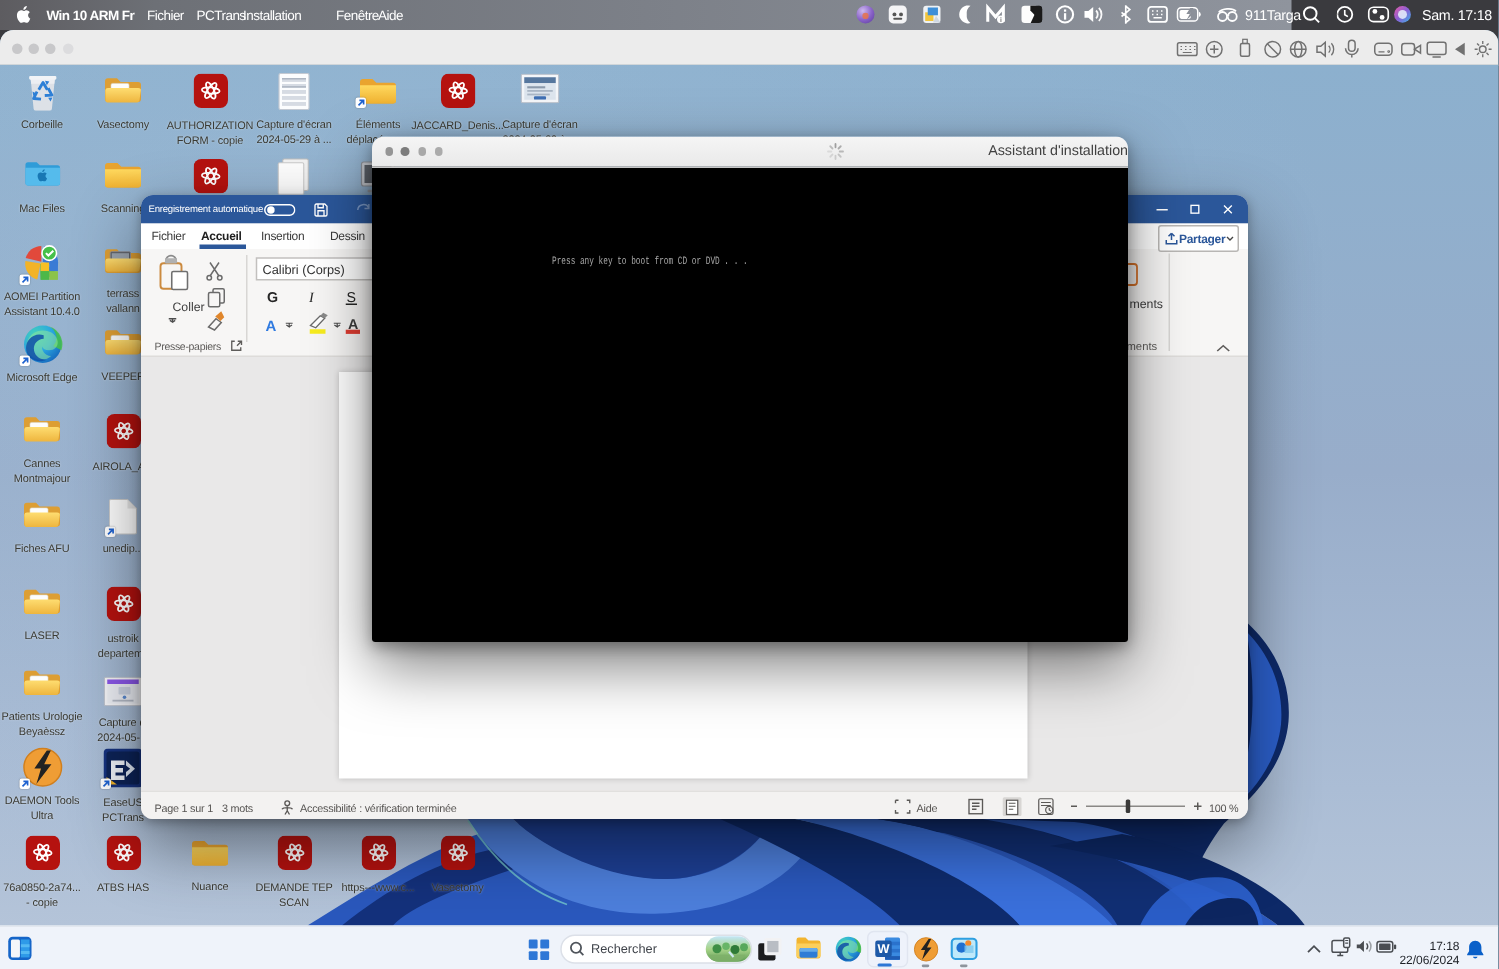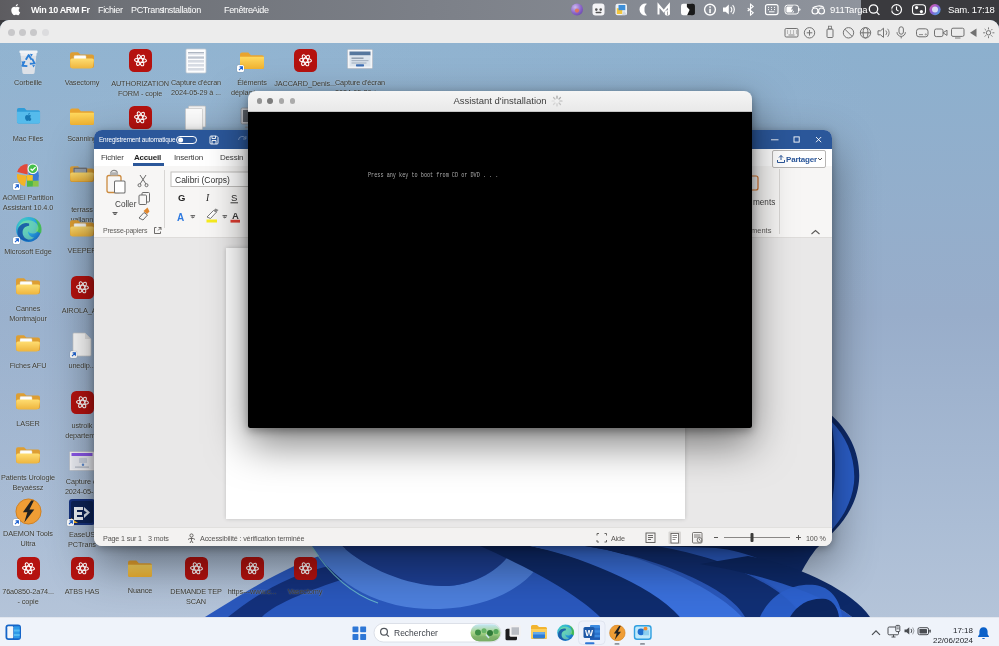--- a/index.html
+++ b/index.html
@@ -30,21 +30,21 @@
 #wtabs span{position:absolute;top:4px;font-size:8px;letter-spacing:-.2px;color:#3b3b3b}
 #wribbon{position:absolute;left:0;top:36px;width:738px;height:71px;background:#f7f6f5;border-bottom:1px solid #dedcda}
 #wdoc{position:absolute;left:0;top:108px;width:738px;height:289px;background:#e9e8e8}
 #wpage{position:absolute;left:132px;top:10px;width:459px;height:271px;background:#fff;box-shadow:0 0 4px rgba(0,0,0,.18)}
 #wstatus{position:absolute;left:0;top:397px;width:738px;height:19px;background:#f3f2f1;border-top:1px solid #e1e0de;font-size:7.2px;letter-spacing:-.15px;color:#565452}
 #wstatus span{position:absolute;top:6px;white-space:nowrap}
 
 #dlg{position:absolute;left:248px;top:91px;width:504px;height:337px;border-radius:8px 8px 2px 2px;box-shadow:0 16px 40px rgba(0,0,0,.5),0 3px 10px rgba(0,0,0,.35);overflow:hidden;z-index:40}
 #dlgtitle{position:absolute;left:0;top:0;width:504px;height:20px;background:linear-gradient(#f5f5f5,#e9e9e9);border-bottom:1px solid #c6c6c6}
 .ddot{position:absolute;top:7px;width:5.8px;height:5.8px;border-radius:50%}
-#dlgtitle .t{position:absolute;left:0;right:0;top:4px;text-align:center;font-size:9.5px;color:#404040}
+#dlgtitle .t{position:absolute;left:0;right:0;top:4px;text-align:right;font-size:9.5px;color:#404040}
 #dlgbody{position:absolute;left:0;top:20px;width:504px;height:407px;background:#000}
 #boot{position:absolute;left:120px;top:60px;font-family:"Liberation Mono",monospace;font-size:7.5px;color:#a9a9a9;transform:scaleX(.69);transform-origin:0 0;white-space:nowrap}
 </style></head>
 <body>
 
 <div id="vmwin">
   <div id="vmtitle">
     <div class="vdot" style="left:8px"></div>
     <div class="vdot" style="left:19px"></div>
     <div class="vdot" style="left:30px"></div>
@@ -361,21 +361,21 @@
             </div>
           </div>
           <div class="lb" style="margin-top:4px">AOMEI Partition<br>Assistant 10.4.0</div>
         </div>
       <div class="dico" style="left:50px;top:120px">
           <div class="iw" style="width:26px">
             <svg width="26" height="22" viewBox="0 0 26 22">
               <use href="#s-fphoto"></use>
             </svg>
           </div>
-          <div class="lb" style="margin-top:20px">terrass<br>vallann</div>
+          <div class="lb" style="margin-top:6px">terrass<br>vallann</div>
         </div>
       <div class="dico" style="left:-4px;top:173px">
           <div class="iw" style="width:27px">
             <svg width="27" height="27" viewBox="0 0 26 26">
               <use href="#s-edge"></use>
             </svg>
             <div class="sc">
               <svg width="7" height="7" viewBox="0 0 7 7">
                 <path d="M2 5.2L4.8 2.4M2.6 1.9h2.8v2.8" stroke="#1e62d0" stroke-width="1.1" fill="none"></path>
               </svg>

